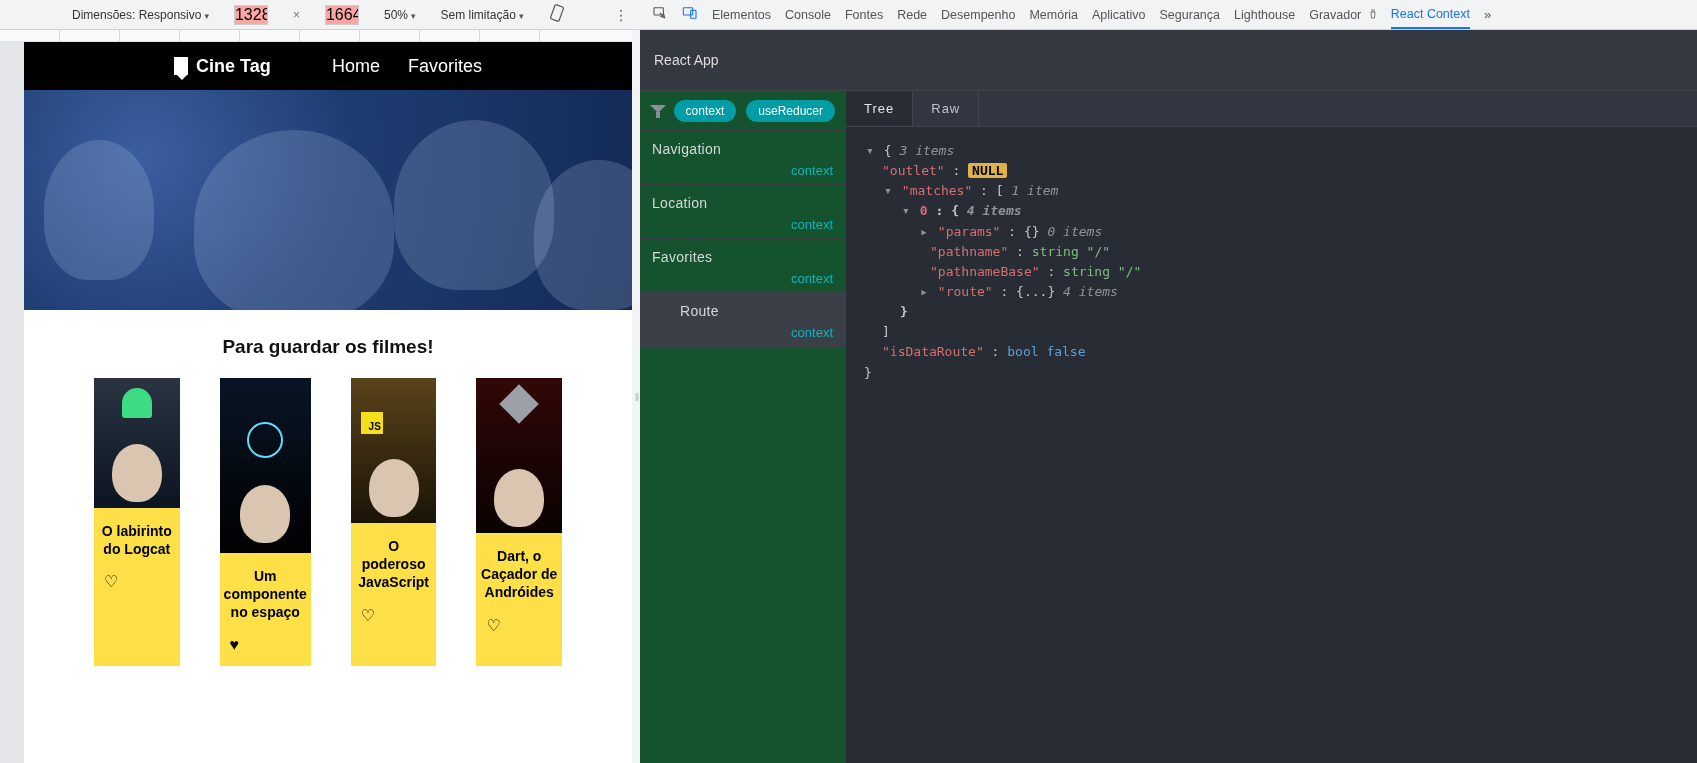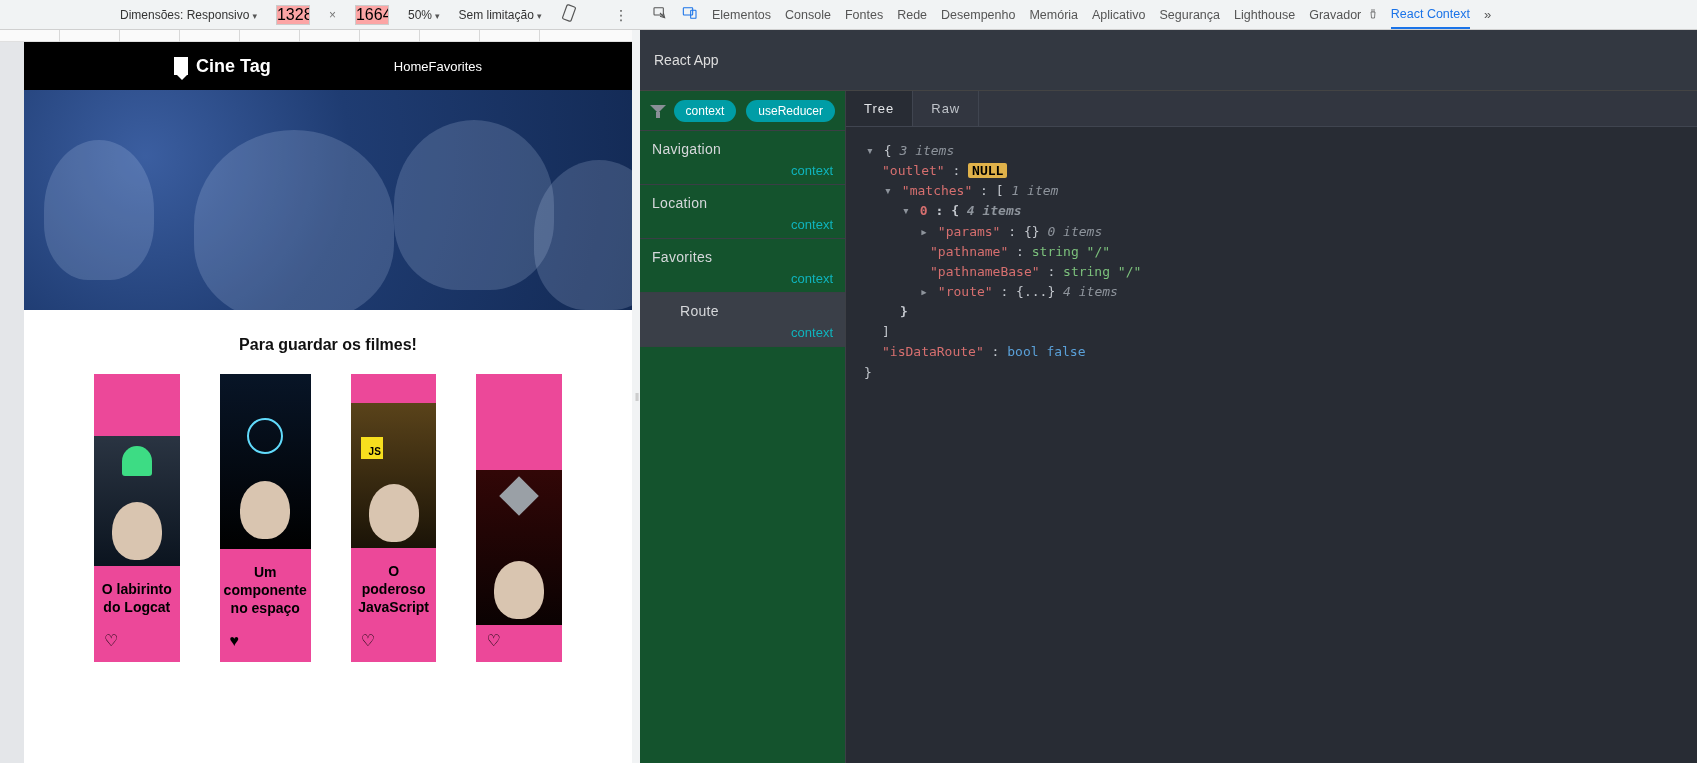--- a/index.html
+++ b/index.html
@@ -1,20 +1,20 @@
 <!DOCTYPE html>
 <html><head>
 <meta charset="utf-8">
 <style>
 * { box-sizing: border-box; margin: 0; padding: 0; }
 body { font-family: "Segoe UI", Arial, sans-serif; width:1697px; height:763px; overflow:hidden; background:#f3f5f7; }
 
 
 .top-toolbar { display:flex; align-items:center; height:30px; background:#f1f3f4; border-bottom:1px solid #d0d0d0; font-size:12px; color:#333; position:relative; }
-.left-tb { display:flex; align-items:center; gap:19px; padding-left:120px; }
+.left-tb { display:flex; align-items:center; gap:25px; padding-left:72px; }
 .tb-text { color:#333; }
 .tb-input { width:34px; height:20px; border:1px solid #ccc; font-size:16px; text-align:center; background:#fca5a5; }
 .tb-x { color:#777; }
 .tb-drop::after { content:"▾"; font-size:9px; margin-left:3px; color:#555; }
 .left-kebab { position:absolute; left:614px; color:#555; font-size:14px; }
 .right-tb { position:absolute; left:652px; right:0; display:flex; align-items:center; gap:14px; height:30px; padding-right:18px; }
 .tab-item { color:#555; cursor:pointer; white-space:nowrap; font-size:12.5px; }
 .tab-item.active { color:#1a73e8; border-bottom:2px solid #1a73e8; padding-bottom:6px; margin-bottom:-7px; }
 .dev-icon { width:16px; height:16px; color:#555; }
 .chev { font-size:13px; color:#555; }
@@ -30,27 +30,27 @@
 .handle-lines { color:#b5b5b5; font-size:11px; letter-spacing:-2px; }
 .right-pane { flex:1; background:#282828; display:flex; flex-direction:column; min-width:0; }
 
 
 .preview-outer { flex:1; position:relative; overflow:hidden; background:#fff;margin-left:24px; }
 .preview-canvas { width:100%; height:680px; background:#fff; }
 .app-header { height:48px; background:#000; display:flex; align-items:center; justify-content:space-between; padding:0 150px 0 150px; color:#fff; }
 .logo { display:flex; align-items:center; gap:8px; font-weight:700; font-size:18px; }
 .logo-mark { width:14px; height:18px; background:#fff; position:relative; }
 .logo-mark::after { content:""; position:absolute; bottom:-5px; left:2.5px; width:0; height:0; border-left:5px solid transparent; border-right:5px solid transparent; border-top:5px solid #fff; }
-.nav { display:flex; font-size:13px;padding-left:11px; }
+.nav { display:flex; gap:28px; font-size:18px;padding-left:11px; }
 .nav a { color:#fff; text-decoration:none; }
 .hero { height:220px; background: radial-gradient(circle at 20% 30%, #3b5ea0 0%, #1f3c72 40%, #132a55 100%); position:relative; overflow:hidden; }
 .hero-fig { position:absolute; width:110px; height:140px; background:rgba(210,225,255,.18); border-radius:50% 50% 40% 40%; }
-.page-title { text-align:center; font-size:16px; font-weight:600; padding:26px 0 20px; color:#111; }
+.page-title { text-align:center; font-size:19px; font-weight:600; padding:26px 0 20px; color:#111; }
 .cards { display:flex; gap:40px; justify-content:center; padding:0 70px 40px; }
-.card { width:105px; background:#ec4899; display:flex; flex-direction:column;justify-content:flex-end; }
+.card { width:105px; background:#fde047; display:flex; flex-direction:column; }
 .card-thumb { width:100%; height:130px; background:#0f1420; position:relative; }
 .card-title { font-size:14px; font-weight:700; text-align:center; padding:14px 4px 8px; line-height:1.3; }
 .card-heart { padding:6px 10px 12px; font-size:16px; }
 .heart-outline::before { content:"♡"; }
 .heart-filled::before { content:"♥"; }
 
 
 .thumb1 { background:linear-gradient(#2a3442,#0b141f); }
 .thumb2 { background:linear-gradient(#081527,#000); }
 .thumb3 { background:linear-gradient(#5a431a,#1a1307); }
@@ -201,20 +201,21 @@
                 <span class="face"></span>
               </div>
             <div class="card-title">O poderoso JavaScript</div>
             <div class="card-heart heart-outline"></div>
           </div>
           <div class="card">
             <div class="card-thumb thumb4" style="height:155px">
                 <span class="badge-dart"></span>
                 <span class="face"></span>
               </div>
+            <div class="card-title">Dart, o Caçador de Andróides</div>
             <div class="card-heart heart-outline"></div>
           </div>
         </div>
       </div>
     </div>
   </div>
 
   <div class="handle">
       <span class="handle-lines">‖</span>
     </div>

